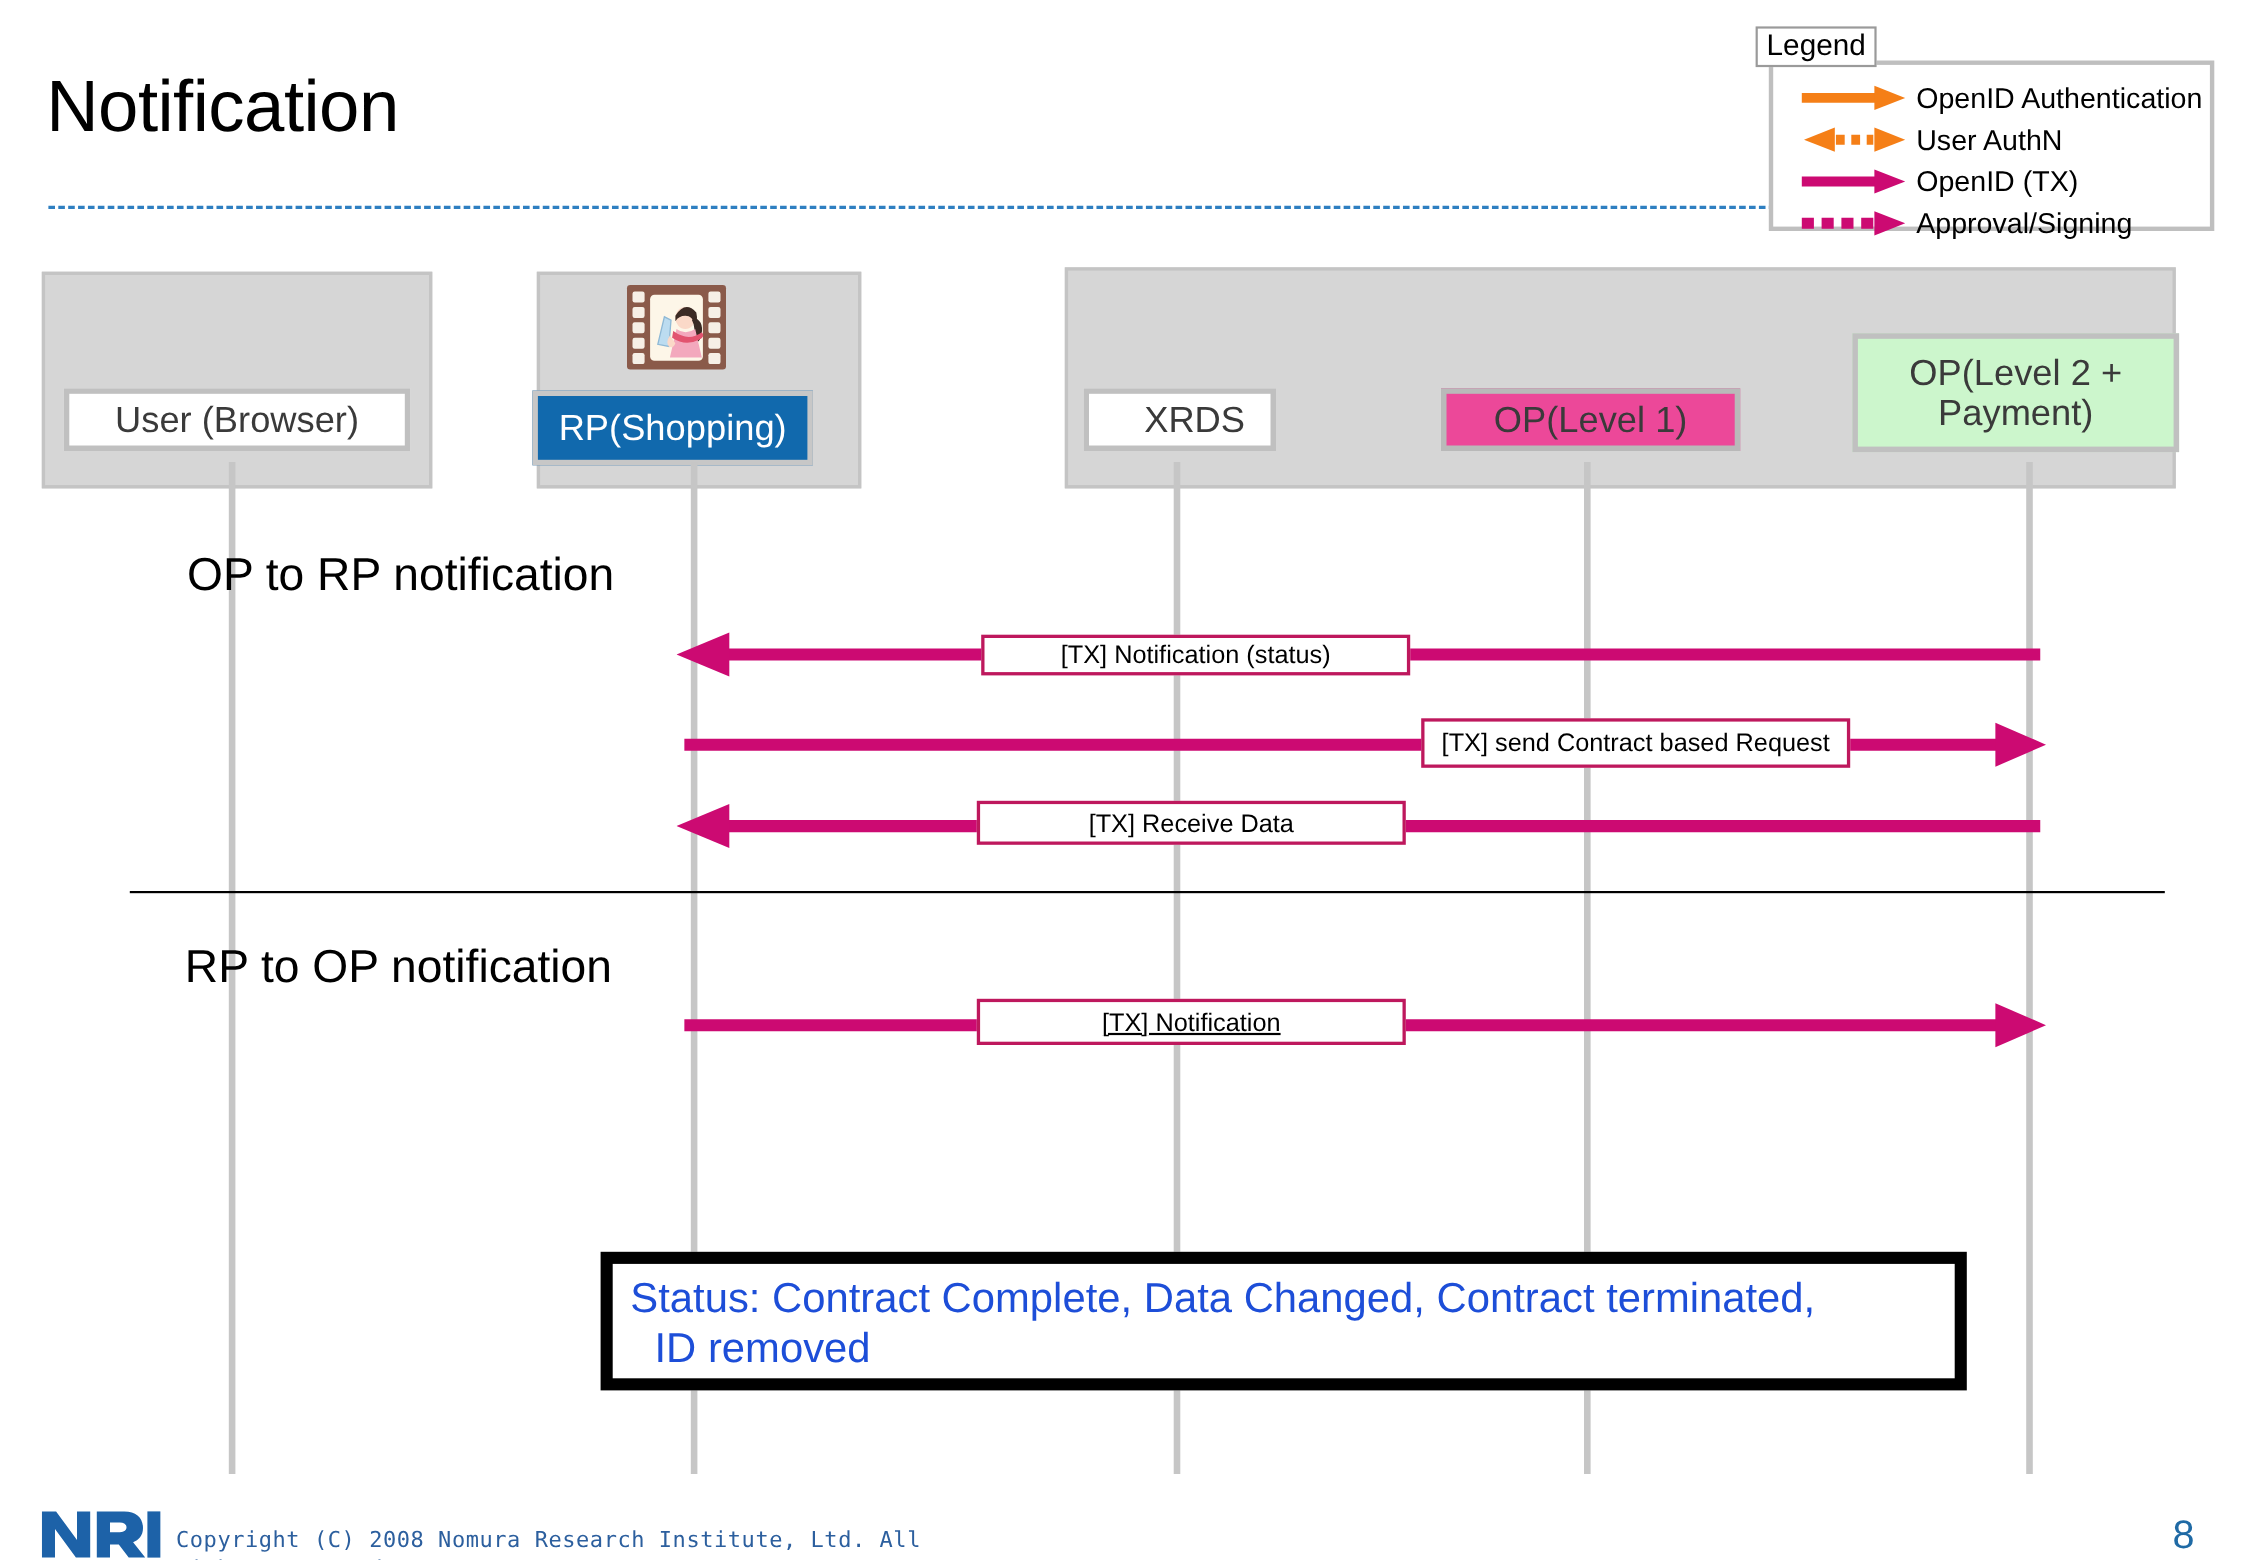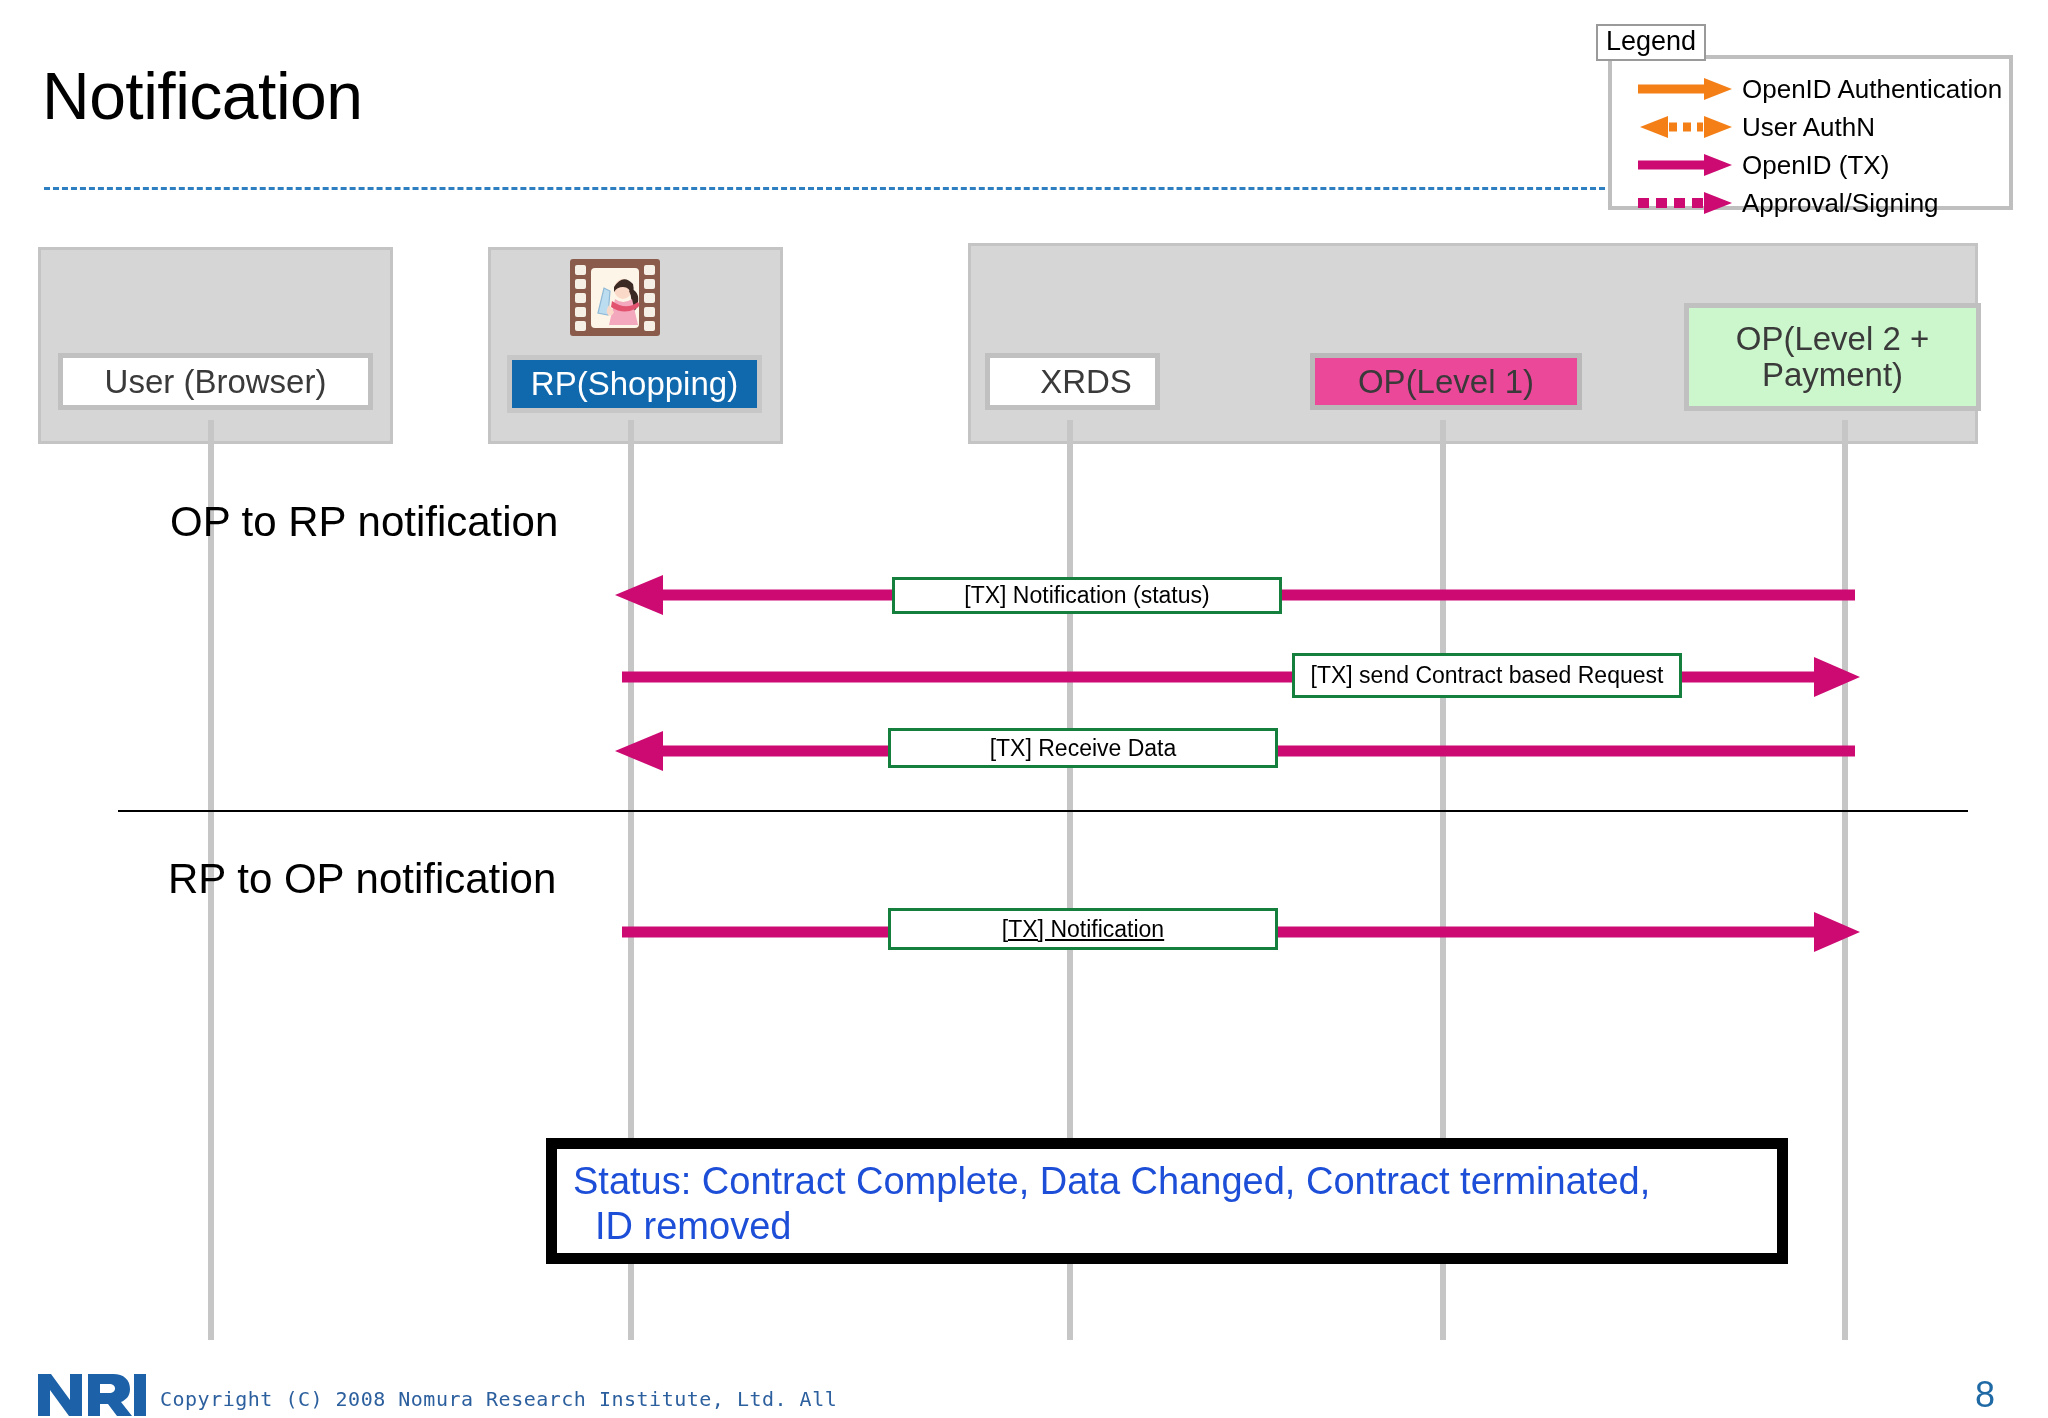--- a/index.html
+++ b/index.html
@@ -53,42 +53,42 @@
     text-align:center;line-height:1.08;
   }
   .actor .txt{font-size:33px;color:#3a3a3a;}
   .actor.white{background:#ffffff;}
   .actor.blue{background:#1169ad;border-color:#c7c7c7;}
   .actor.blue .txt{color:#ffffff;}
   .actor.pink{background:#ec4899;border-color:#b9b9b9;}
   .actor.green{background:#ccf6cc;border-color:#c0c0c0;}
 
   #actor-user{left:58px;top:353px;width:315px;height:57px;}
-  #actor-rp{left:507px;top:355px;width:255px;height:58px;}
+  #actor-rp{left:484px;top:355px;width:255px;height:68px;}
   #actor-xrds{left:985px;top:353px;width:175px;height:57px;padding-left:27px;}
   #actor-op1{left:1310px;top:353px;width:272px;height:57px;}
   #actor-op2{left:1684px;top:303px;width:297px;height:108px;}
 
   
   .rp-icon{position:absolute;left:568px;top:255px;width:94px;height:85px;}
 
   
   .lifeline{position:absolute;width:6px;background:#c6c6c6;top:420px;height:920px;}
 
   
   .sec-label{position:absolute;font-size:42px;color:#000;white-space:nowrap;}
   #sec-1{left:170px;top:498px;}
   #sec-2{left:168px;top:855px;}
   .sep{position:absolute;left:118px;top:810px;width:1850px;height:0;border-top:2px solid #000;}
 
   
   .msg{position:absolute;height:60px;}
   .msg svg{display:block;}
   .msg-label{
-    position:absolute;background:#ffffff;border:3px solid #15803d;
+    position:absolute;background:#ffffff;border:3px solid #be185d;
     box-sizing:border-box;display:flex;align-items:center;justify-content:center;
     font-size:23px;color:#000;white-space:nowrap;line-height:1;
   }
 
   
   .note{
     position:absolute;left:546px;top:1138px;width:1242px;height:126px;
     border:11px solid #000;background:#ffffff;box-sizing:border-box;
     padding:10px 14px 0 16px;
   }

